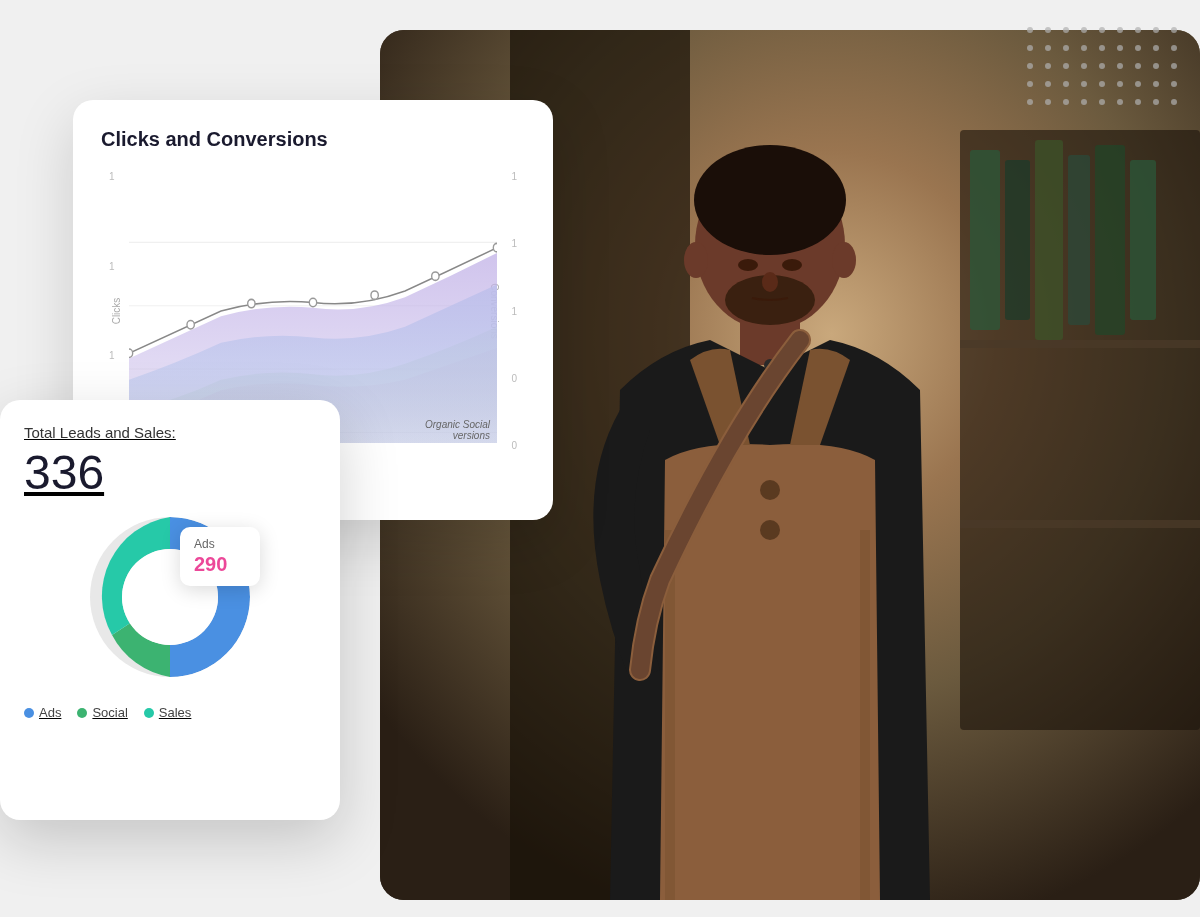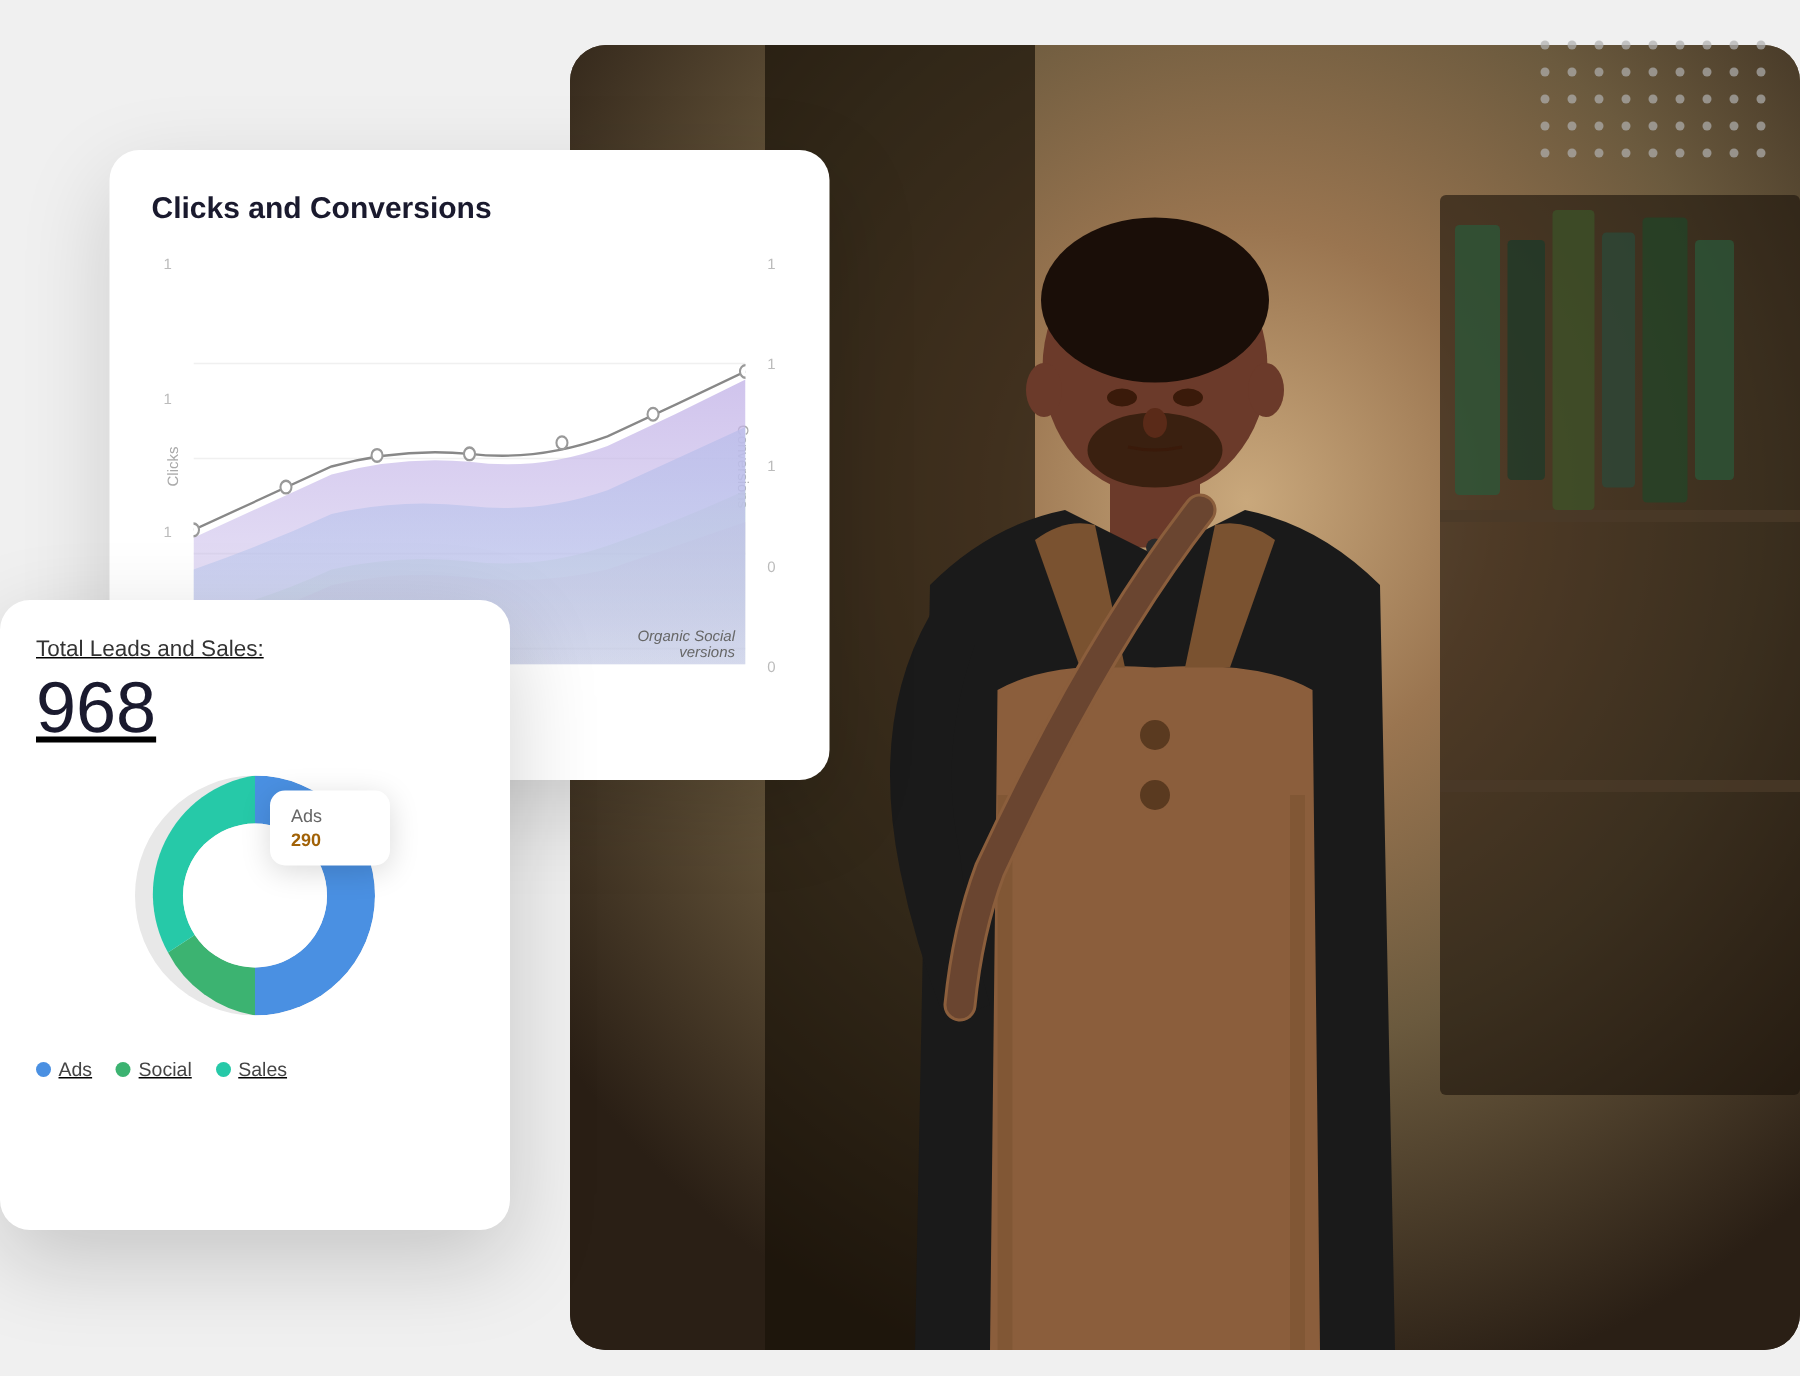--- a/index.html
+++ b/index.html
@@ -105,23 +105,23 @@
       padding: 10px 14px;
       z-index: 30;
       min-width: 80px;
     }
     .tooltip-label {
       font-size: 12px;
       color: #666;
       margin-bottom: 2px;
     }
     .tooltip-value {
-      font-size: 12px;
+      font-size: 20px;
       font-weight: 600;
-      color: #a16207;
+      color: #ec4899;
     }
 
     
     .legend {
       display: flex;
       gap: 16px;
       align-items: center;
       flex-wrap: wrap;
       padding-top: 8px;
     }
@@ -371,21 +371,21 @@
 
       <div style="position:absolute;bottom:10px;right:35px;font-size:10px;color:#666;text-align:right;z-index:3;font-style:italic;">
         <div>Organic Social</div>
         <div>versions</div>
       </div>
     </div>
   </div>
 
   <div class="card-leads">
     <div class="leads-title">Total Leads and Sales:</div>
-    <div class="leads-number">968</div>
+    <div class="leads-number">336</div>
 
     <div class="donut-container">
       
       <svg viewBox="0 0 160 160" width="160" height="160" xmlns="http://www.w3.org/2000/svg">
         <defs>
           <mask id="donut-mask">
             <circle cx="80" cy="80" r="80" fill="white"></circle>
             <circle cx="80" cy="80" r="48" fill="black"></circle>
           </mask>
         </defs>

